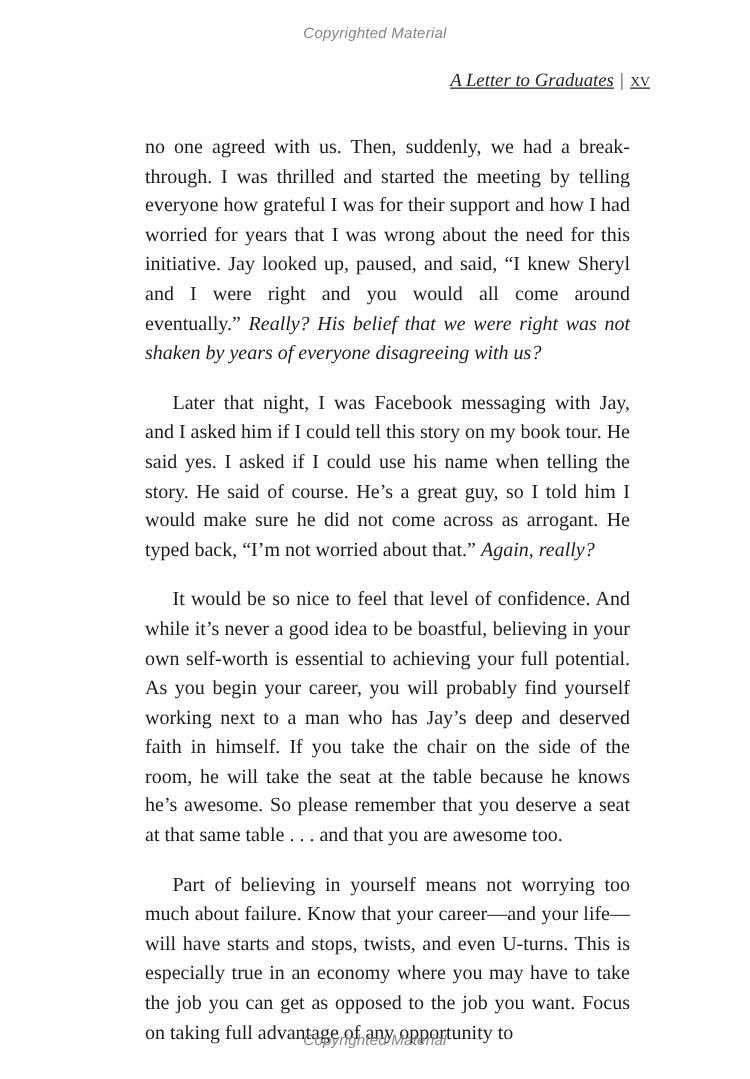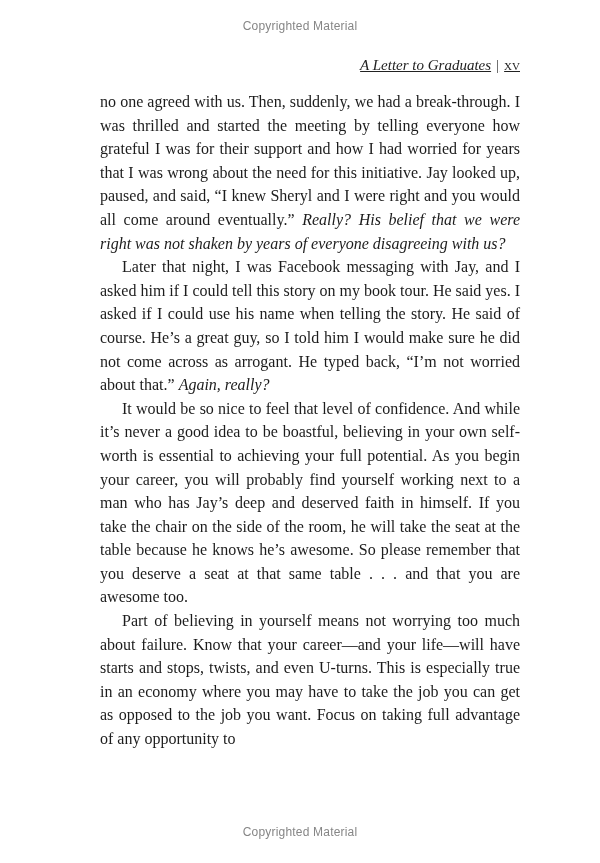--- a/index.html
+++ b/index.html
@@ -18,20 +18,21 @@
   }
   .copyright {
     position: absolute;
     left: 0;
     width: 100%;
     text-align: center;
     font-family: "Liberation Sans", sans-serif;
     font-size: 12px;
     color: #868686;
     letter-spacing: 0.2px;
+    font-style: italic;
   }
   .copyright.top { top: 19px; }
   .copyright.bottom { top: 825px; }
   .running-head {
     position: absolute;
     top: 57px;
     left: 100px;
     width: 420px;
     text-align: right;
     font-size: 15px;
@@ -54,21 +55,21 @@
     position: absolute;
     top: 90px;
     left: 100px;
     width: 420px;
     font-size: 16px;
     line-height: 23.6px;
     text-align: justify;
     color: #1c1c1c;
   }
   .body-text p.para {
-    margin: 0;
+    margin: 16px;
     padding: 0;
   }
   .body-text p.para.indent {
     text-indent: 22px;
   }
   .body-text em {
     font-style: italic;
   }
 </style>
 </head>

